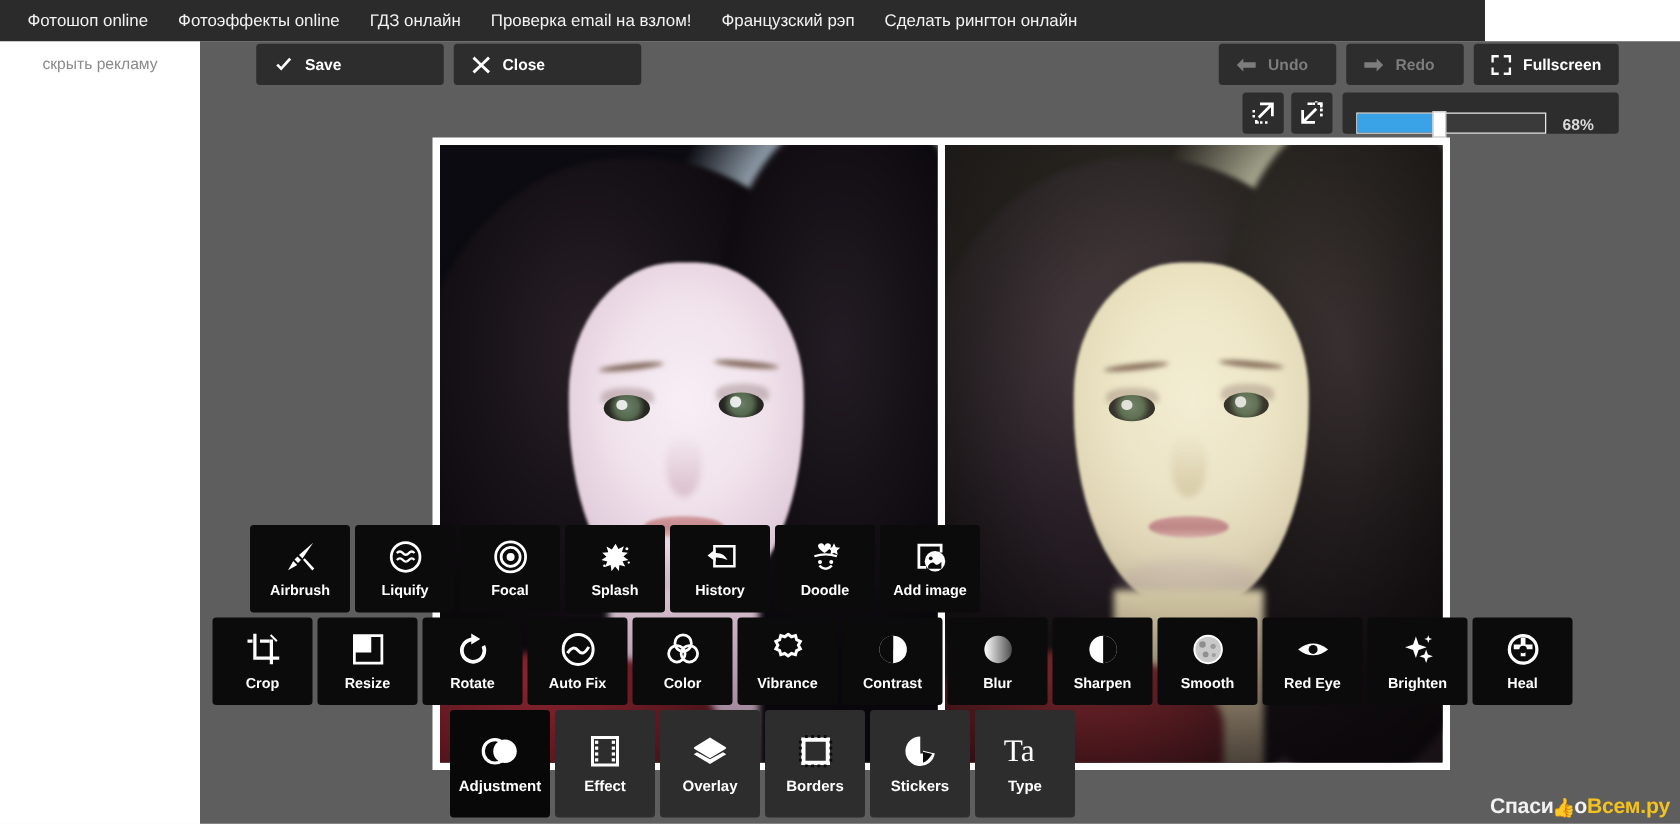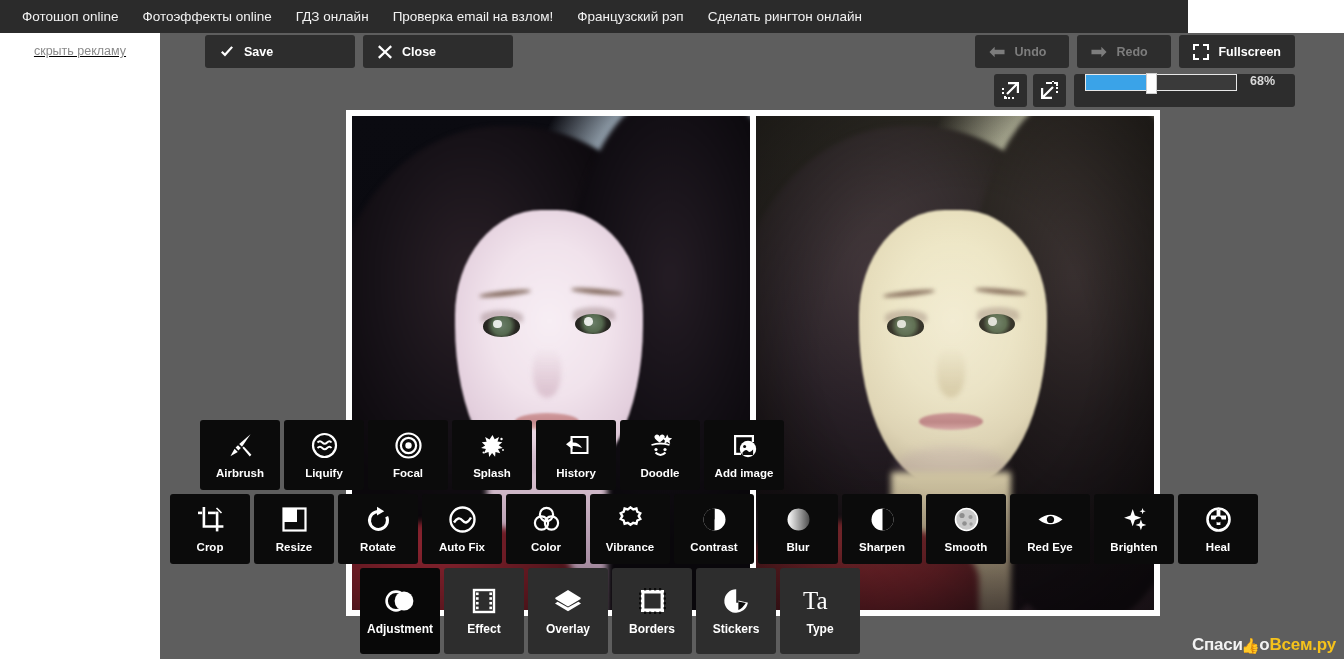--- a/index.html
+++ b/index.html
@@ -26,21 +26,20 @@
     white-space: nowrap;
     cursor: pointer;
     line-height: 33px;
   }
 
   
   #ad-sidebar {
     position: absolute; top: 33px; left: 0;
     width: 160px; height: 476px;
     background: #ffffff;
-    text-decoration: underline;
   }
   #hide-ads {
     color: #8a8a8a;
     font-size: 12.5px;
     text-align: center;
     padding-top: 11px;
     cursor: pointer;
   }
 
   
@@ -89,21 +88,21 @@
     width: 33px; height: 33px;
     background: #2d2d2d;
     border-radius: 3px;
     display: flex; align-items: center; justify-content: center;
     cursor: pointer;
   }
   #zoom-panel {
     height: 33px;
     background: #2d2d2d;
     border-radius: 3px;
-    display: flex; align-items: flex-start;
+    display: flex; align-items: flex-end;
     padding: 0 11px;
     gap: 13px;
     margin-left: 2px;
   }
   #zoom-slider {
     position: relative;
     width: 152px; height: 17px;
     border: 1px solid #e8e8e8;
     background: #3a3a3a;
     cursor: pointer;

